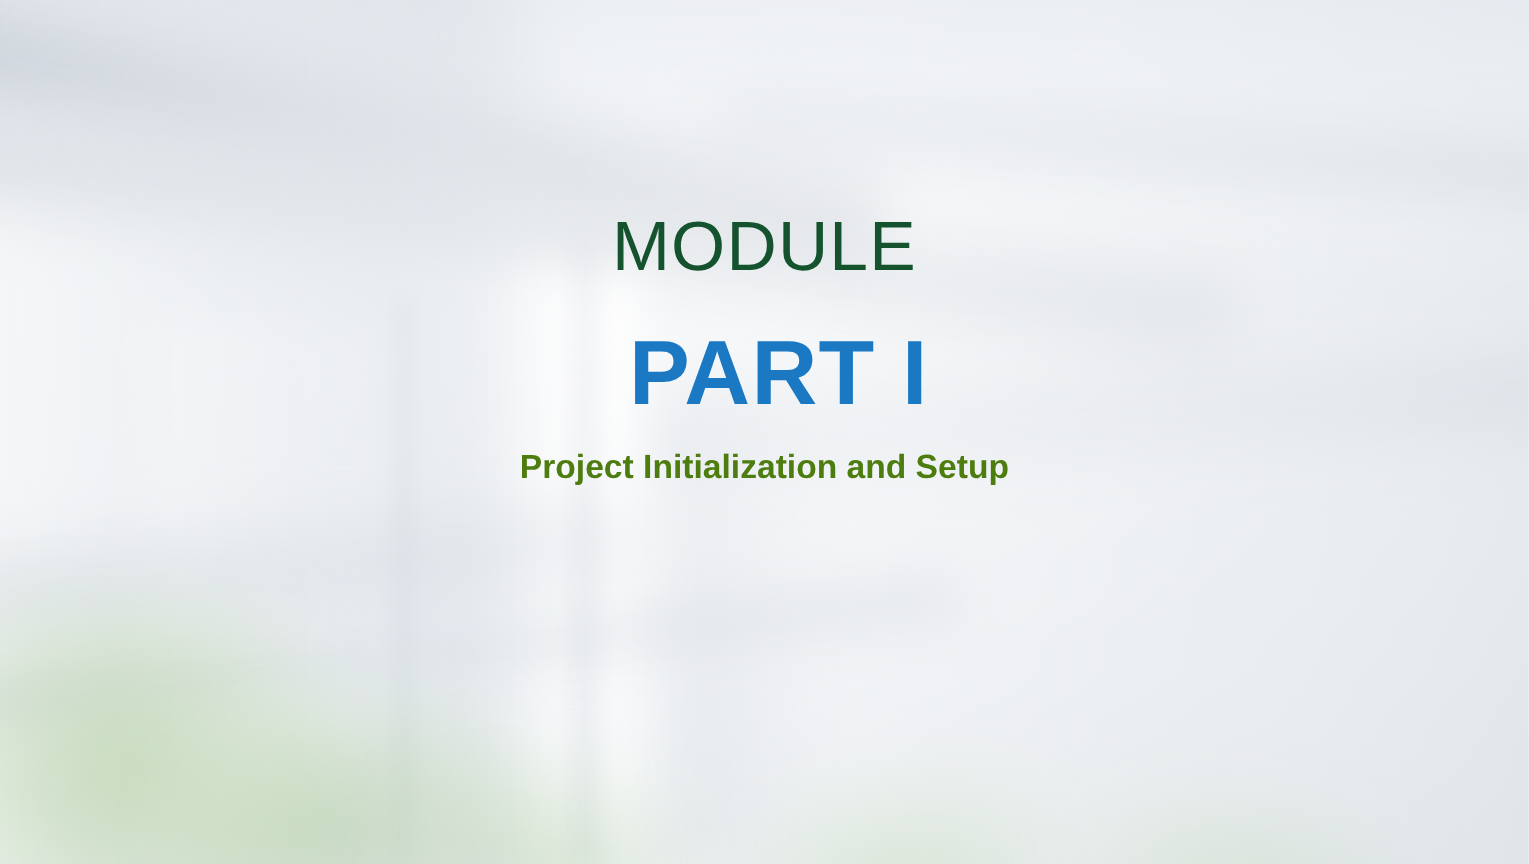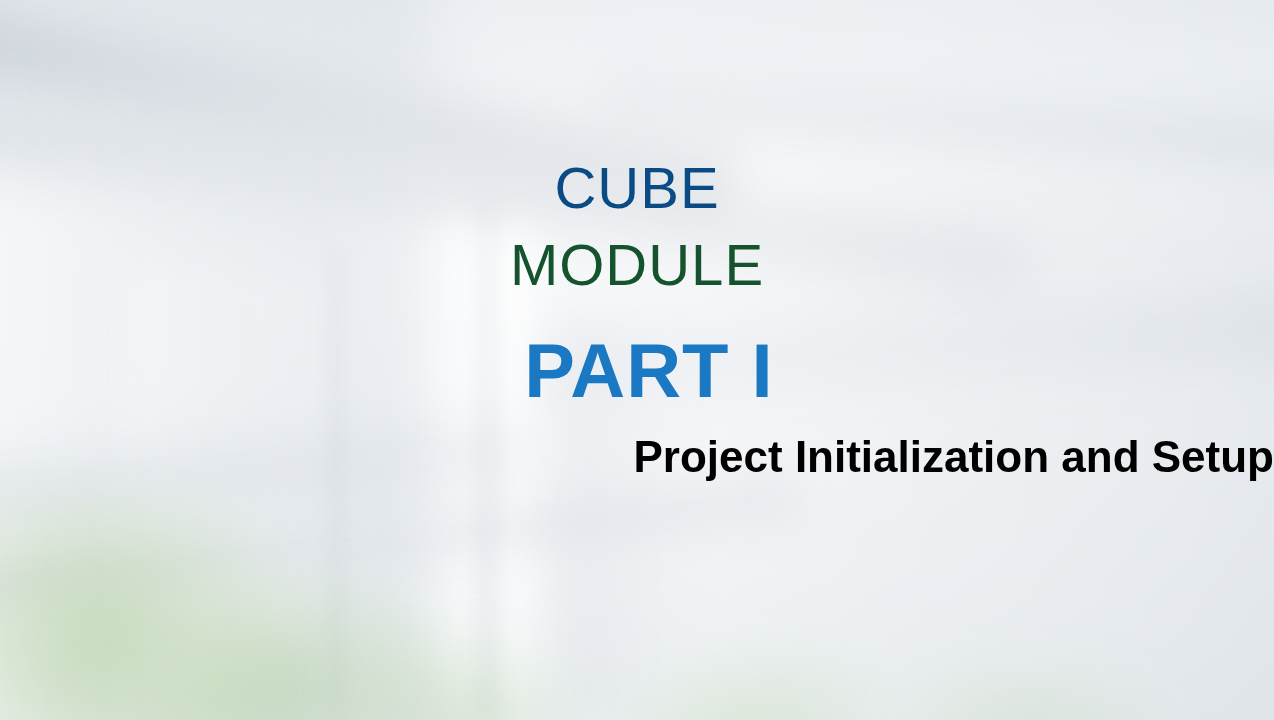--- a/index.html
+++ b/index.html
@@ -213,27 +213,26 @@
   .line-part {
     font-size: 76px;
     font-weight: 700;
     letter-spacing: 1px;
     line-height: 1.05;
     color: #1b79c4;
     margin-top: 36px;
     margin-left: 24px;
   }
   .line-caption {
-    font-size: 44px;
+    font-size: 28px;
     font-weight: 700;
     letter-spacing: 0px;
     line-height: 1.1;
-    color: #000000;
+    color: #4d7c0f;
     margin-top: 22px;
-    text-align: right;
   }
 </style>
 </head>
 <body>
 
 <div id="slide">
 
   <div class="bg-layer bg-base"></div>
   <div class="bg-layer bg-ceiling"></div>
   <div class="bg-layer bg-beam-a"></div>
@@ -249,19 +248,18 @@
   <div class="bg-layer bg-right-wall"></div>
   <div class="bg-layer bg-right-streak"></div>
   <div class="bg-layer bg-plant-a"></div>
   <div class="bg-layer bg-plant-b"></div>
   <div class="bg-layer bg-plant-c"></div>
   <div class="bg-layer bg-plant-d"></div>
   <div class="bg-layer bg-plant-e"></div>
   <div class="bg-layer bg-haze"></div>
 
   <div id="title-block">
-    <div class="line-eyebrow">CUBE</div>
     <div class="line-sub">MODULE</div>
     <div class="line-part">PART I</div>
     <div class="line-caption">Project Initialization and Setup</div>
   </div>
 
 </div>
 
 </body></html>

